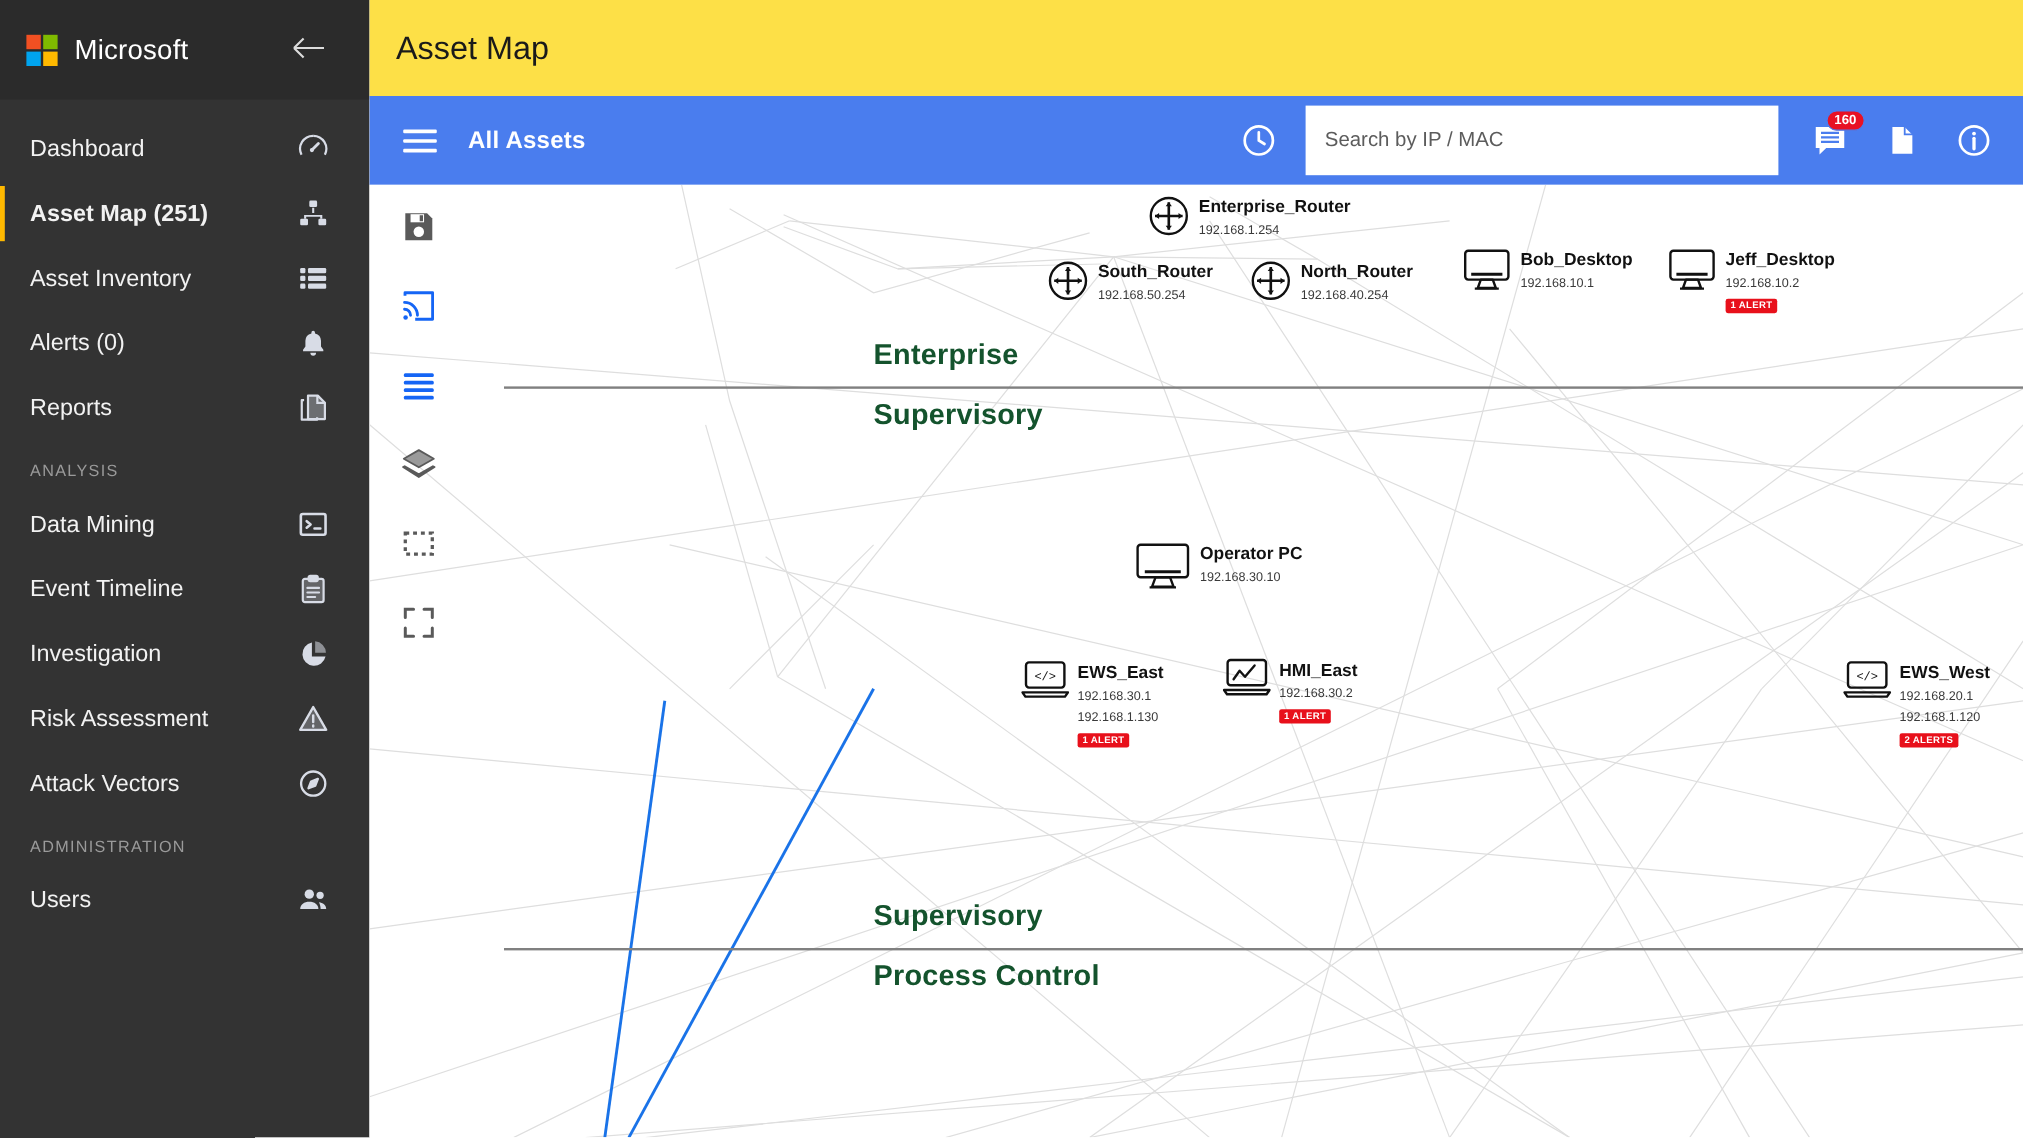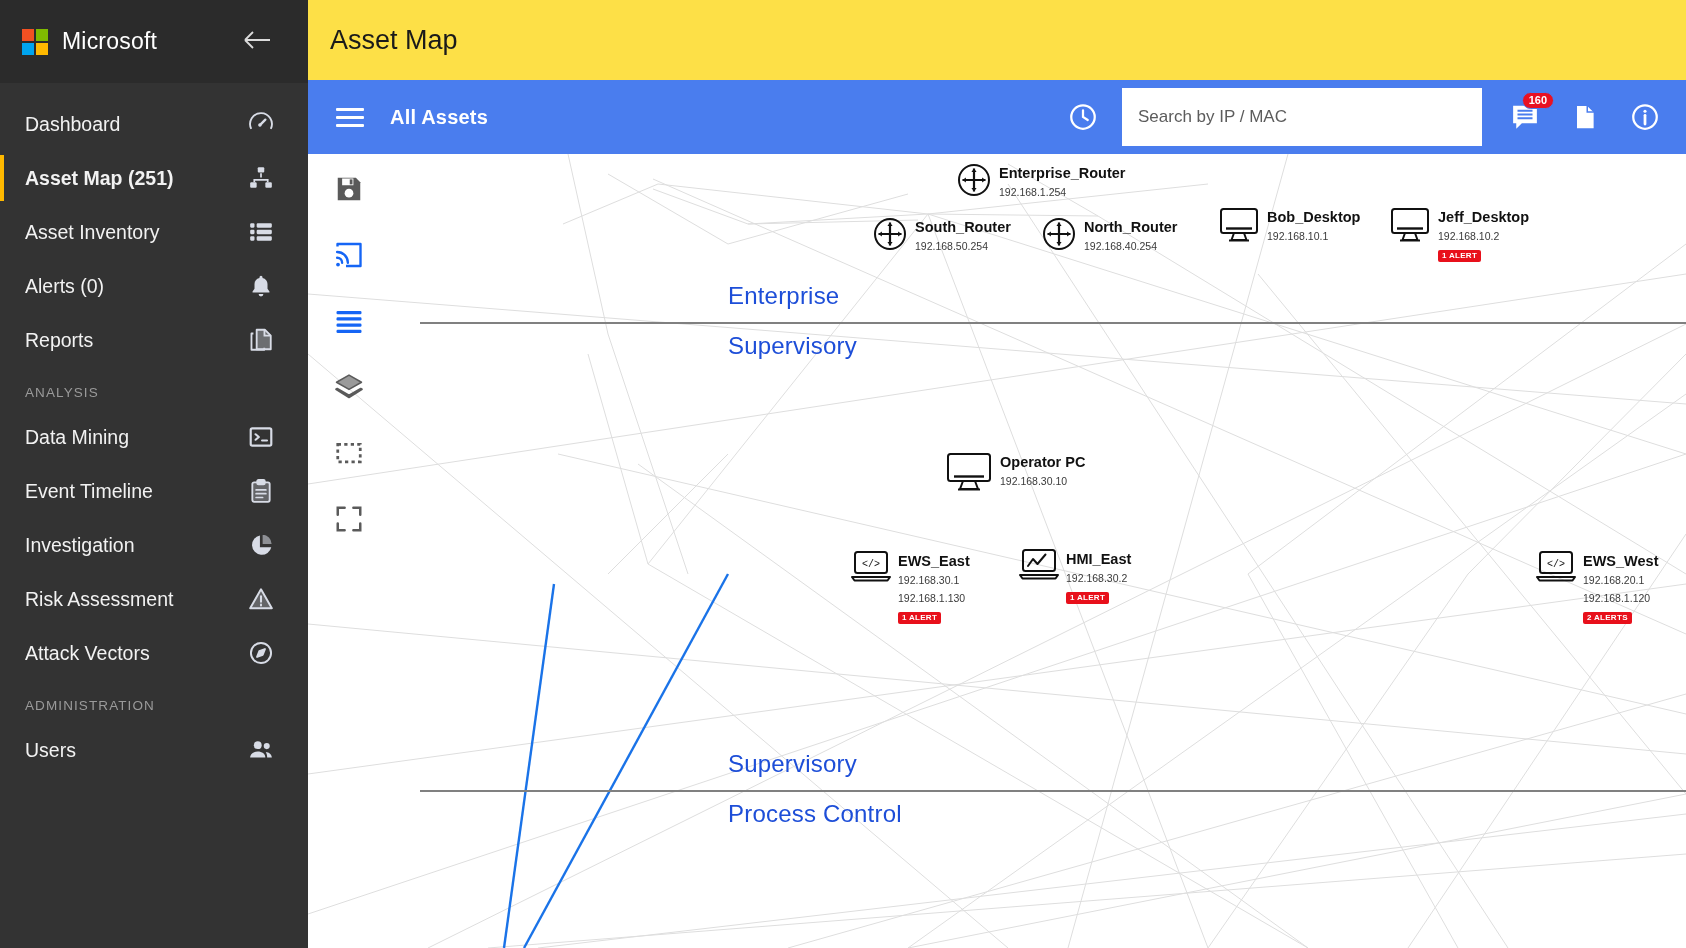--- a/index.html
+++ b/index.html
@@ -90,21 +90,21 @@
   }
   .toolbar-spacer { flex: 1; }
   .icon-btn {
     width: 46px; height: 46px; display: flex; align-items: center;
     justify-content: center; color: #ffffff; cursor: pointer; position: relative;
     flex: 0 0 auto;
   }
   .icon-btn svg { width: 30px; height: 30px; display: block; }
   .search-wrap { margin: 0 14px 0 16px; position: relative; }
   .search-input {
-    width: 360px; height: 58px; background: #ffffff; border: none;
+    width: 394px; height: 58px; background: #ffffff; border: none;
     font-size: 17px; color: #333; padding: 0 16px;
     font-family: "Liberation Sans", sans-serif; outline: none;
   }
   .search-input::placeholder { color: #5c5c5c; }
   .right-icons { display: flex; align-items: center; gap: 14px; margin-left: 6px; }
   .badge {
     position: absolute; top: -2px; right: -6px;
     background: #e81123; color: #fff; font-size: 11px; font-weight: 700;
     border-radius: 9px; padding: 1px 6px 2px; line-height: 1.1;
     border: 1.5px solid #4a7dee;
@@ -124,21 +124,21 @@
     justify-content: center; cursor: pointer; color: #5a5a5a;
   }
   .map-tool svg { width: 30px; height: 30px; display: block; }
   .map-tool.accent { color: #1565f5; }
 
   .map-canvas { position: absolute; inset: 0; }
   .zone-rule {
     position: absolute; left: 112px; right: 0; height: 2px; background: #808080;
   }
   .zone-label {
-    position: absolute; font-size: 24px; font-weight: 400; color: #1d4ed8;
+    position: absolute; font-size: 24px; font-weight: 700; color: #14532d;
     letter-spacing: .2px; white-space: nowrap;
   }
 
   .node { position: absolute; display: flex; align-items: flex-start; }
   .node-glyph { flex: 0 0 auto; color: #111; }
   .node-glyph svg { display: block; }
   .node-text { margin-left: 7px; padding-top: 2px; white-space: nowrap; }
   .node-name { font-size: 14.5px; font-weight: 700; color: #111; line-height: 1.15; }
   .node-ip { font-size: 10.5px; color: #3a3a3a; line-height: 1.25; }
   .node-alert {

